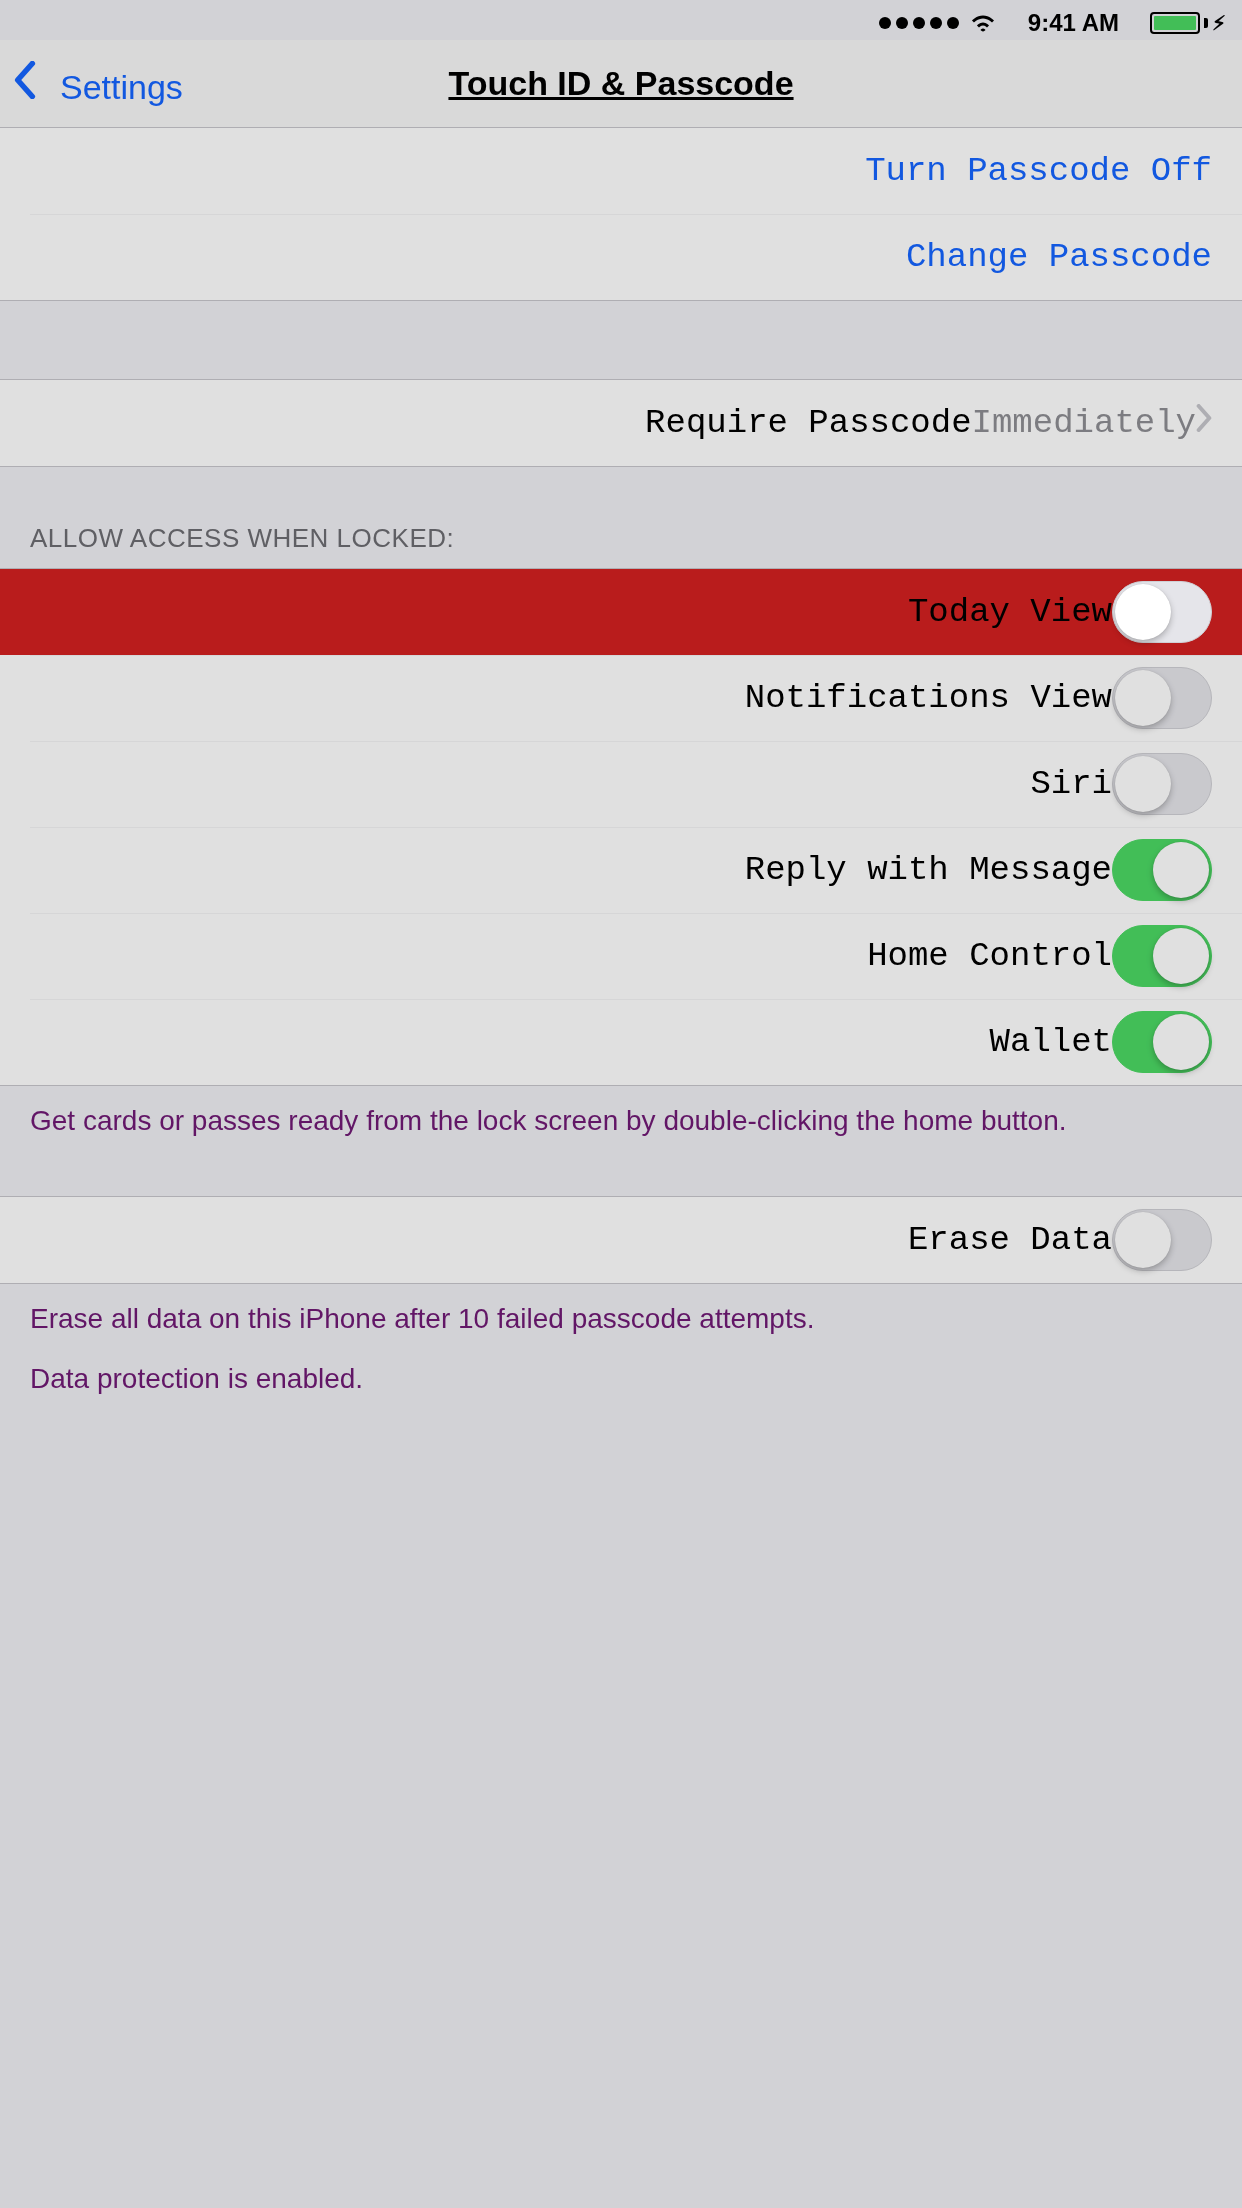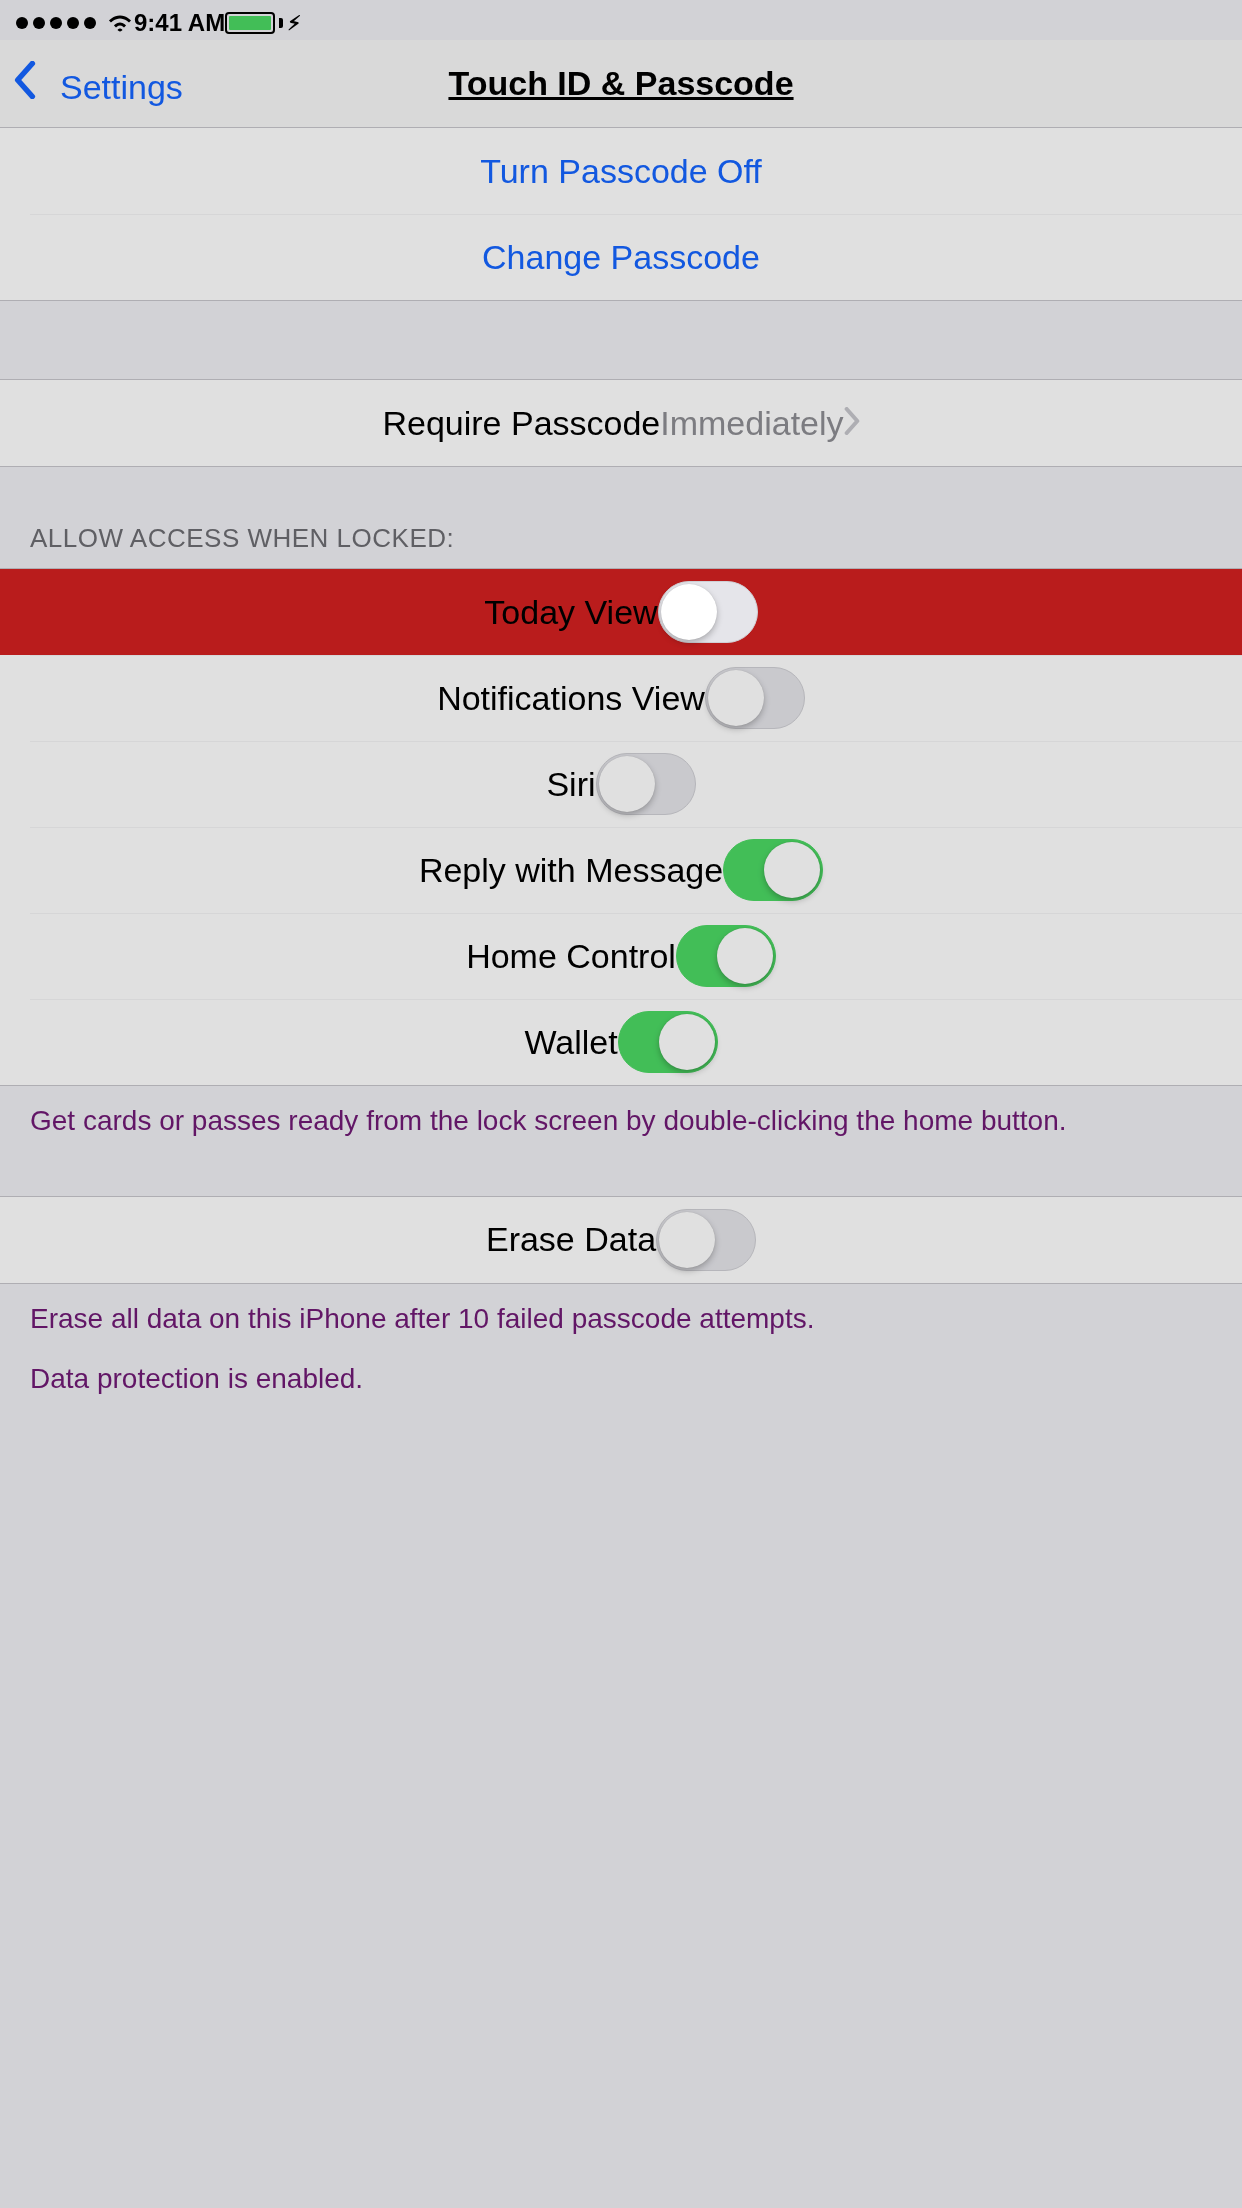--- a/index.html
+++ b/index.html
@@ -1,41 +1,41 @@
 <!DOCTYPE html>
 <html><head>
 <meta charset="utf-8">
 <style>
   * { box-sizing: border-box; margin: 0; padding: 0; }
   html, body { width: 1242px; height: 2208px; font-family: -apple-system, "Helvetica Neue", Helvetica, Arial, sans-serif; }
   body { background: #efeff4; position: relative; }
   .dim-overlay { position:absolute; inset:0; background: rgba(0,0,0,0.12); pointer-events:none; z-index: 50; }
   
-  .status-bar { height: 40px; padding: 6px 16px 0 16px; display:flex; align-items:center; justify-content:flex-start; font-size:24px; font-weight:600; }
+  .status-bar { height: 40px; padding: 6px 16px 0 16px; display:flex; align-items:center; justify-content:flex-end; font-size:24px; font-weight:600;gap:31px; }
   .status-left, .status-right { display:flex; align-items:center; gap:10px; }
   .dots { display:flex; gap:5px; }
   .dot { width:12px; height:12px; border-radius:50%; background:#000; }
   .wifi-icon svg { display:block; }
   .time { font-size:24px; font-weight:600; }
   .battery { display:flex; align-items:center; gap:4px; }
   .battery-body { width:50px; height:22px; border:2px solid #000; border-radius:4px; position:relative; padding:2px; }
   .battery-fill { width:100%; height:100%; background:#4cd964; border-radius:1px; }
   .battery-tip { width:4px; height:10px; background:#000; border-radius:0 2px 2px 0; }
   .bolt { font-size:20px; }
 
   
   .nav { height: 88px; display:flex; align-items:center; position:relative; border-bottom:1px solid #c8c7cc; background:#f7f7f8; }
   .nav-back { display:flex; align-items:flex-end; color:#1565ff; font-size:34px; padding-left:14px; gap:24px; }
   .nav-back svg { width:22px; height:38px; }
   .nav-title { position:absolute; left:0; right:0; text-align:center; font-size:34px; font-weight:600; pointer-events:none;text-decoration:underline; }
 
   
   .group { background:#fff; border-top:1px solid #c8c7cc; border-bottom:1px solid #c8c7cc; }
   .group + .group-header, .group + .footer, .group + .group { margin-top: 0; }
-  .row { min-height:86px; padding: 0 30px; display:flex; align-items:center; justify-content:center; font-size:34px; position:relative; }
+  .row { min-height:86px; padding: 0 30px; display:flex; align-items:center; justify-content:flex-end; font-size:34px; position:relative;font-family:Liberation Mono, monospace; }
   .row + .row::before { content:""; position:absolute; top:0; left:30px; right:0; height:1px; background:#c8c7cc33; }
   .row.link { color:#1565ff; }
   .row .label { color:#000; }
   .row .value { color:#8e8e93; font-size:34px; display:flex; align-items:center; }
   .chevron svg { width:16px; height:28px; }
 
   .group-header { font-size:26px; color:#6d6d72; letter-spacing:0.5px; padding: 56px 30px 14px 30px; text-transform:uppercase; }
   .footer { font-size:28px; color:#701a75; padding: 16px 30px; line-height:1.35; }
 
   .spacer { height: 78px; }

